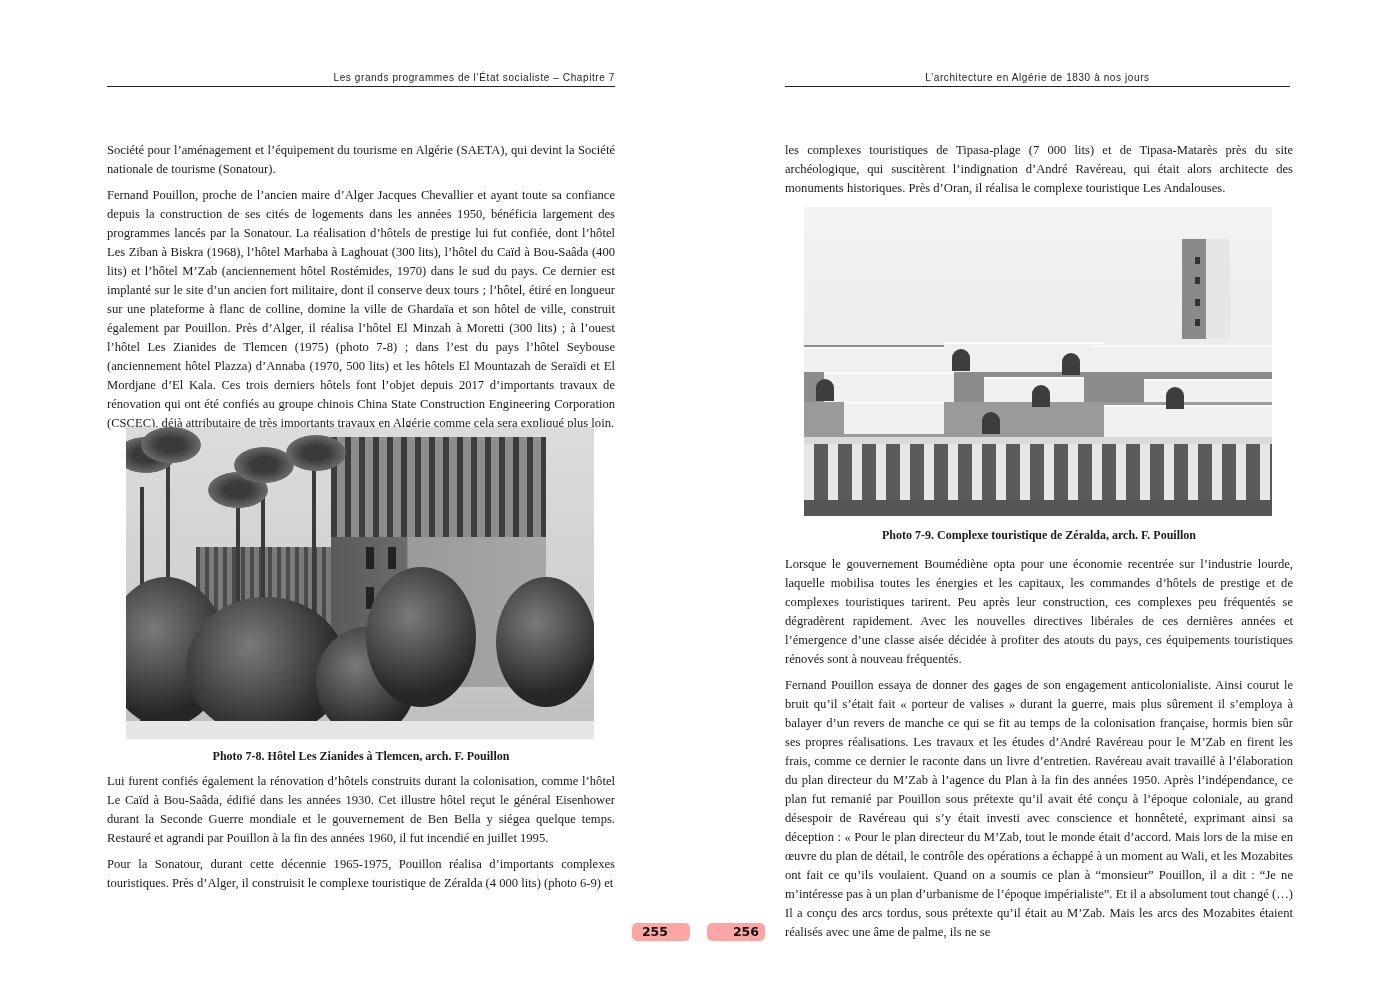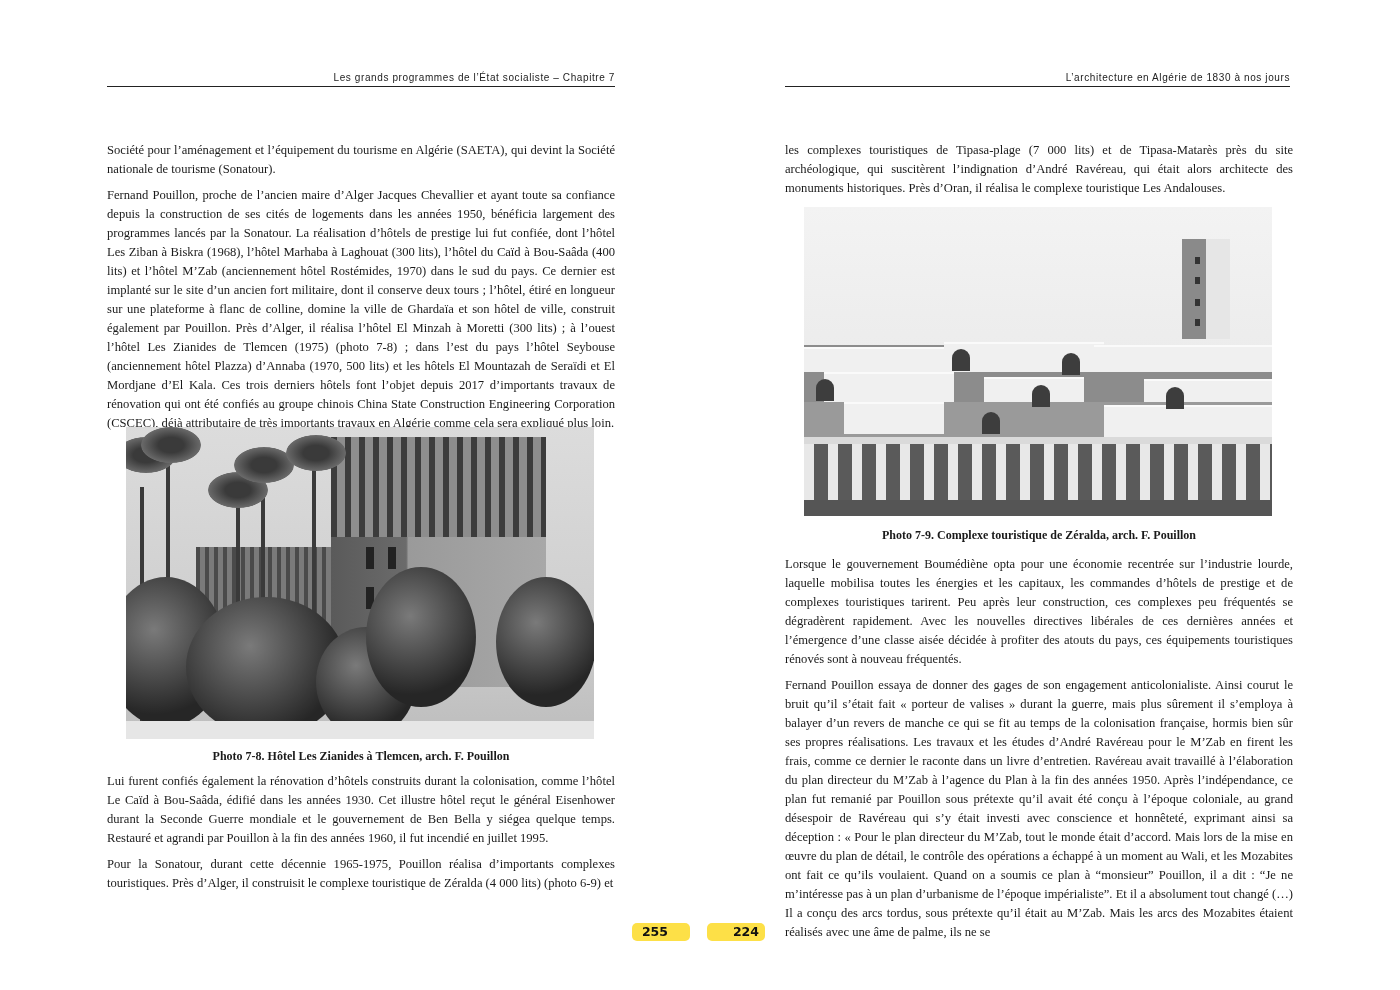--- a/index.html
+++ b/index.html
@@ -5,21 +5,21 @@
   html, body { margin:0; padding:0; background:#ffffff; }
   body { width:1400px; height:990px; position:relative; overflow:hidden;
          font-family:"Liberation Serif","DejaVu Serif",serif; color:#1a1a1a; }
   .page { position:absolute; top:0; height:990px; }
   #page-left { left:0; width:700px; }
   #page-right { left:700px; width:700px; }
 
   .running-head { position:absolute; top:72px; font-family:"Liberation Sans","DejaVu Sans",sans-serif;
                   font-size:10px; letter-spacing:0.6px; color:#222; }
   #page-left .running-head { left:107px; width:508px; text-align:right; }
-  #page-right .running-head { left:85px; width:505px; text-align:right; }
+  #page-right .running-head { left:85px; width:505px; text-align:center; }
   .head-rule { position:absolute; top:86px; height:0; border-top:1px solid #222; }
   #page-left .head-rule { left:107px; width:508px; }
   #page-right .head-rule { left:85px; width:505px; }
 
   .text-block { position:absolute; font-size:12.6px; line-height:19px; text-align:justify; }
   .text-block p { margin:0 0 7px 0; }
   #page-left .text-block { left:107px; width:508px; }
   #page-right .text-block { left:85px; width:508px; }
 
   .caption { position:absolute; font-weight:bold; font-size:12px; text-align:center; }
@@ -49,21 +49,21 @@
            background:linear-gradient(90deg,#8a8a8a 0 50%,#e6e6e6 50% 100%); }
   .tower-win { position:absolute; width:5px; height:7px; background:#333; }
   .terrace { position:absolute; background:#f0f0f0; border-top:2px solid #fafafa; }
   .terrace-shadow { position:absolute; background:#8c8c8c; }
   .arch { position:absolute; width:18px; height:22px; border-radius:9px 9px 0 0; background:#3d3d3d; }
   .arcade { position:absolute; left:0; top:237px; width:468px; height:72px;
             background:repeating-linear-gradient(90deg,#e8e8e8 0 10px,#5a5a5a 10px 24px); }
   .arcade-top { position:absolute; left:0; top:230px; width:468px; height:10px; background:#dadada; }
   .arcade-floor { position:absolute; left:0; bottom:0; width:468px; height:16px; background:#555; }
 
-  .page-num { position:absolute; top:923px; width:58px; height:18px; background:#fde047;
+  .page-num { position:absolute; top:923px; width:58px; height:18px; background:#fca5a5;
               border-radius:5px; font-family:"DejaVu Sans","Liberation Sans",sans-serif;
               font-weight:bold; font-size:12.5px; line-height:18px; color:#111; }
   #page-num-left { left:632px; text-align:right; padding-right:0; }
   #page-num-left span { margin-right:22px; }
   #page-num-right { left:707px; text-align:right; }
   #page-num-right span { margin-right:6px; }
 </style>
 </head>
 <body>
 
@@ -150,15 +150,15 @@
     <div class="arcade-floor"></div>
   </div>
   <div class="caption" style="left:85px;width:508px;top:528px;">Photo 7-9. Complexe touristique de Zéralda, arch. F. Pouillon</div>
 
   <div class="text-block" style="top:555px;">
     <p>Lorsque le gouvernement Boumédiène opta pour une économie recentrée sur l’industrie lourde, laquelle mobilisa toutes les énergies et les capitaux, les commandes d’hôtels de prestige et de complexes touristiques tarirent. Peu après leur construction, ces complexes peu fréquentés se dégradèrent rapidement. Avec les nouvelles directives libérales de ces dernières années et l’émergence d’une classe aisée décidée à profiter des atouts du pays, ces équipements touristiques rénovés sont à nouveau fréquentés.</p>
     <p>Fernand Pouillon essaya de donner des gages de son engagement anticolonialiste. Ainsi courut le bruit qu’il s’était fait « porteur de valises » durant la guerre, mais plus sûrement il s’employa à balayer d’un revers de manche ce qui se fit au temps de la colonisation française, hormis bien sûr ses propres réalisations. Les travaux et les études d’André Ravéreau pour le M’Zab en firent les frais, comme ce dernier le raconte dans un livre d’entretien. Ravéreau avait travaillé à l’élaboration du plan directeur du M’Zab à l’agence du Plan à la fin des années 1950. Après l’indépendance, ce plan fut remanié par Pouillon sous prétexte qu’il avait été conçu à l’époque coloniale, au grand désespoir de Ravéreau qui s’y était investi avec conscience et honnêteté, exprimant ainsi sa déception : « Pour le plan directeur du M’Zab, tout le monde était d’accord. Mais lors de la mise en œuvre du plan de détail, le contrôle des opérations a échappé à un moment au Wali, et les Mozabites ont fait ce qu’ils voulaient. Quand on a soumis ce plan à “monsieur” Pouillon, il a dit : “Je ne m’intéresse pas à un plan d’urbanisme de l’époque impérialiste”. Et il a absolument tout changé (…) Il a conçu des arcs tordus, sous prétexte qu’il était au M’Zab. Mais les arcs des Mozabites étaient réalisés avec une âme de palme, ils ne se</p>
   </div>
 
   <div class="page-num" id="page-num-right" style="left:7px;">
-    <span>224</span>
+    <span>256</span>
   </div>
 </div>
 
 </body></html>

